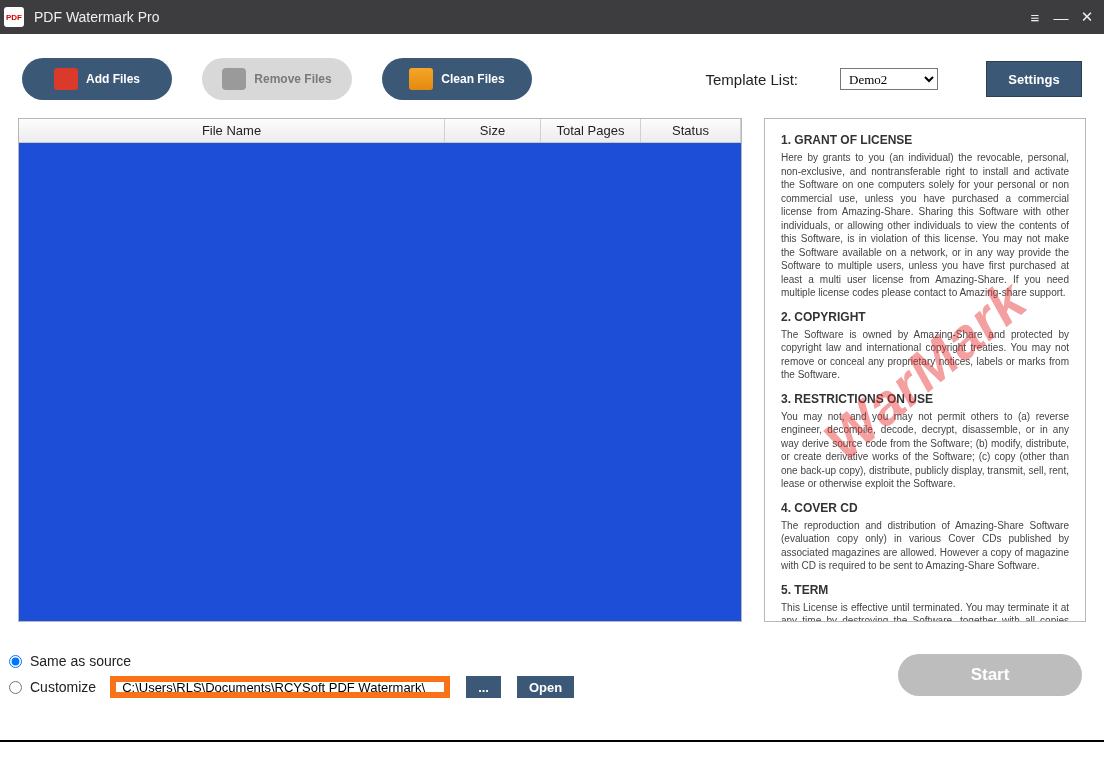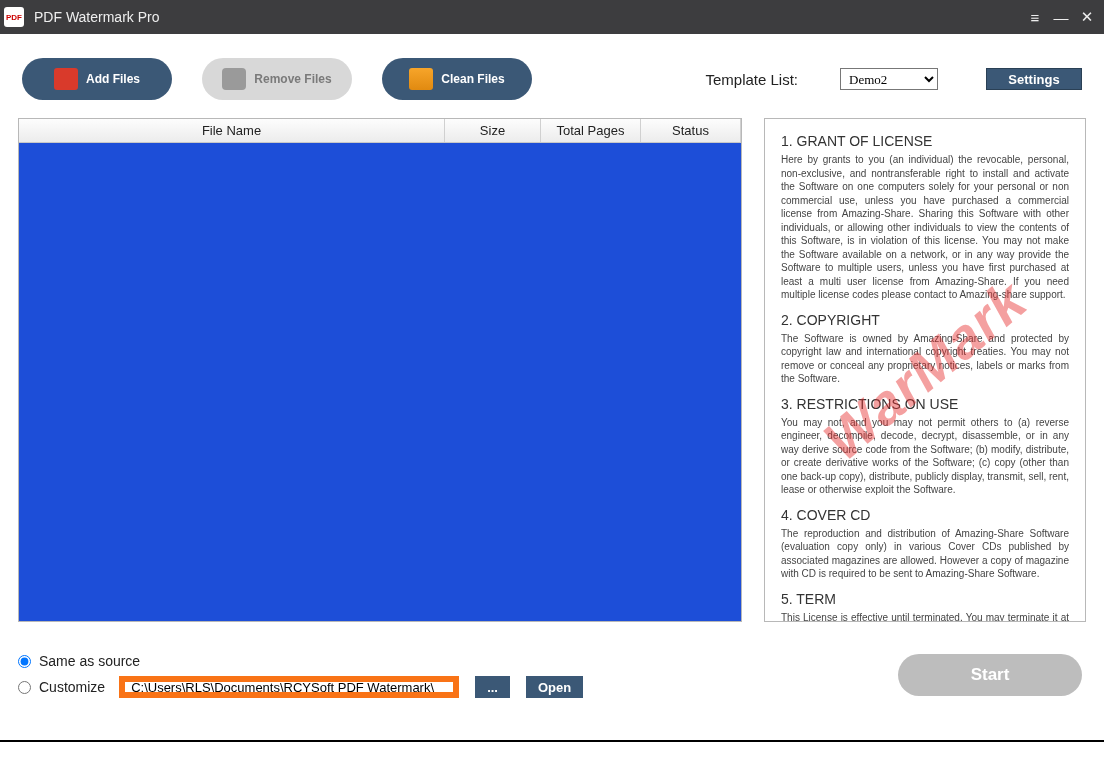--- a/index.html
+++ b/index.html
@@ -16,38 +16,38 @@
 .pill-btn.primary { background: #3b5876; color: #fff; }
 .pill-btn.disabled { background: #d8d8d8; color: #7a7a7a; cursor: default; }
 .pill-icon { width: 24px; height: 22px; border-radius: 3px; display: inline-block; }
 .icon-red { background: #d93a2b; }
 .icon-gray { background: #9a9a9a; border-radius: 4px; }
 .icon-orange { background: linear-gradient(#f7a52a,#e18a10); }
 
 .toolbar-spacer { flex: 1; }
 .template-label { font-size: 15px; color: #222; margin-right: 12px; }
 .template-select { width: 98px; height: 22px; border: 1px solid #777; font-size: 13px; padding: 0 4px; background: #fff; font-family: Liberation Serif, serif; }
-.settings-btn { margin-left: 18px; width: 96px; height: 22px; background: #3b5876; color: #fff; border: 1px solid #2a4055; font-size: 13px; font-weight: 600; cursor: pointer; }
+.settings-btn { margin-left: 18px; width: 96px; height: 36px; background: #3b5876; color: #fff; border: 1px solid #2a4055; font-size: 13px; font-weight: 600; cursor: pointer; }
 
 .main-row { display: flex; padding: 0 18px; gap: 22px; }
 .file-panel { flex: 1; border: 1px solid #b8b8b8; height: 504px; background: #1d4ed8; }
 .table-head { display: flex; height: 24px; background: linear-gradient(#fdfdfd,#ececec); border-bottom: 1px solid #c8c8c8; font-size: 13px; color: #222; }
 .th { border-right: 1px solid #d0d0d0; display: flex; align-items: center; justify-content: center; }
 .th-name { flex: 1; }
 .th-size { width: 96px; }
 .th-pages { width: 100px; }
 .th-status { width: 100px; }
 
 .preview-panel { width: 322px; height: 504px; border: 1px solid #b8b8b8; padding: 14px 16px; position: relative; overflow: hidden; background: #fff; }
 .doc-section { margin-bottom: 10px; }
-.doc-heading { font-size: 14px; font-weight: 400; color: #333; margin-bottom: 4px; }
+.doc-heading { font-size: 12px; font-weight: 700; color: #333; margin-bottom: 4px; }
 .doc-body { font-size: 10px; color: #444; line-height: 1.35; text-align: justify; }
 .watermark { position: absolute; left: 50%; top: 50%; transform: translate(-50%,-50%) rotate(-40deg); font-size: 56px; font-weight: 800; font-style: italic; color: rgba(230,45,45,0.45); white-space: nowrap; pointer-events: none; letter-spacing: 1px; }
 
-.bottom-area { padding: 26px 22px 10px 18px; display: flex; align-items: flex-start; }
+.bottom-area { padding: 26px 22px 10px 9px; display: flex; align-items: flex-start; }
 .output-opts { flex: 1; font-size: 14px; color: #222; }
 .opt-row { display: flex; align-items: center; height: 26px; gap: 8px; }
 .radio { width: 13px; height: 13px; }
 .path-input { width: 340px; height: 22px; border: 6px solid #f97316; font-size: 13px; padding: 0 6px; margin-left: 6px; }
 .small-btn { height: 22px; background: #3b5876; color: #fff; border: none; font-size: 13px; font-weight: 600; padding: 0 12px; cursor: pointer; margin-left: 8px; }
 .start-btn { width: 184px; height: 42px; border-radius: 21px; background: #bdbdbd; color: #fff; font-size: 17px; font-weight: 600; border: none; cursor: default; margin-top: 6px; }
 
 .footer-hr { border: none; border-top: 2px solid #000; margin-top: 30px; }
 </style>
 </head>

